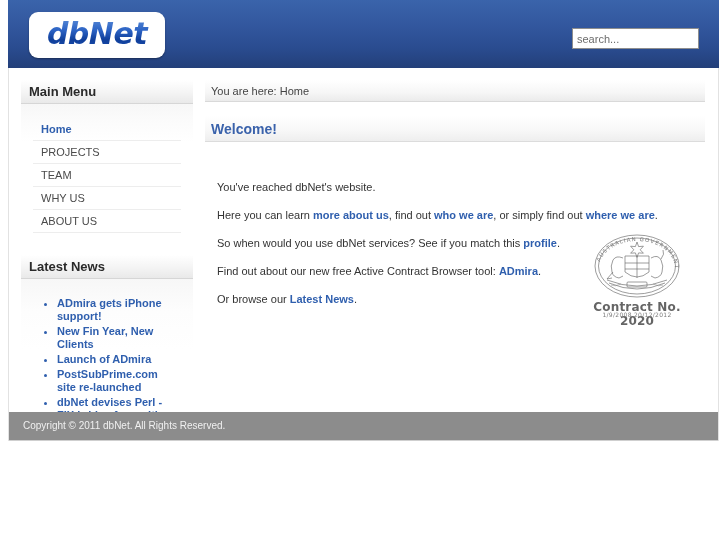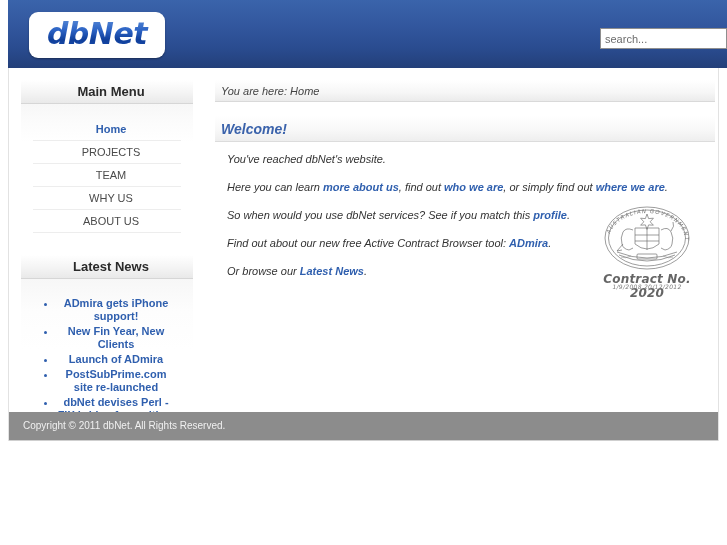--- a/index.html
+++ b/index.html
@@ -38,21 +38,20 @@
 
   
   .header {
     position: absolute;
     left: 8px;
     top: 0;
     width: 711px;
     height: 68px;
     background: linear-gradient(to bottom, #3a64ab 0%, #33589f 35%, #2a4c90 70%, #233f79 100%);
     overflow: hidden;
-    padding-left: 8px;
   }
   .logo-box {
     position: absolute;
     left: 21px;
     top: 12px;
     width: 136px;
     height: 46px;
     background: #ffffff;
     border-radius: 9px;
     box-shadow: 0 1px 2px rgba(0,0,0,0.35);
@@ -72,21 +71,21 @@
     letter-spacing: -0.5px;
     background: linear-gradient(to bottom, #6f9fe0 0%, #2b62c4 40%, #103f9b 60%, #1f58bb 100%);
     -webkit-background-clip: text;
     background-clip: text;
     color: transparent;
     -webkit-text-fill-color: transparent;
   }
 
   .search-wrap {
     position: absolute;
-    right: 0;
+    right: 20px;
     top: 28px;
   }
   .search-input {
     width: 117px;
     height: 15px;
     padding: 2px 4px;
     font-family: "Liberation Sans", sans-serif;
     font-size: 11px;
     color: #555555;
     background: #ffffff;
@@ -105,21 +104,20 @@
     height: 333px;
     background: #ffffff;
   }
 
   
   .sidebar {
     position: absolute;
     left: 12px;
     top: 12px;
     width: 172px;
-    text-align: center;
   }
   .module {
     width: 172px;
     margin-bottom: 22px;
     background: #ffffff;
   }
   .module-title {
     height: 24px;
     line-height: 24px;
     padding: 0 0 0 8px;
@@ -167,24 +165,23 @@
   .news-list li a {
     color: #2f5fae;
     font-size: 11px;
     font-weight: bold;
     text-decoration: none;
   }
 
   
   .content {
     position: absolute;
-    left: 206px;
+    left: 196px;
     top: 12px;
     width: 500px;
-    font-style: italic;
   }
   .breadcrumb {
     height: 22px;
     line-height: 22px;
     padding-left: 6px;
     font-size: 11px;
     color: #444444;
     background: linear-gradient(to bottom, #ffffff 0%, #f6f6f6 60%, #ebebeb 100%);
     border-bottom: 1px solid #d9d9d9;
     box-sizing: border-box;
@@ -203,20 +200,21 @@
     font-weight: bold;
     color: #3a62ab;
     background: linear-gradient(to bottom, #ffffff 0%, #f7f7f7 60%, #eeeeee 100%);
     border-bottom: 1px solid #dcdcdc;
     box-sizing: border-box;
   }
   .article-body {
     padding: 10px 6px 0 12px;
     position: relative;
     min-height: 180px;
+    margin-top: 28px;
   }
   .article-body p {
     margin: 0 0 14px 0;
     font-size: 11px;
     line-height: 14px;
     color: #333333;
   }
   .article-body a {
     color: #2f5fae;
     font-weight: bold;

